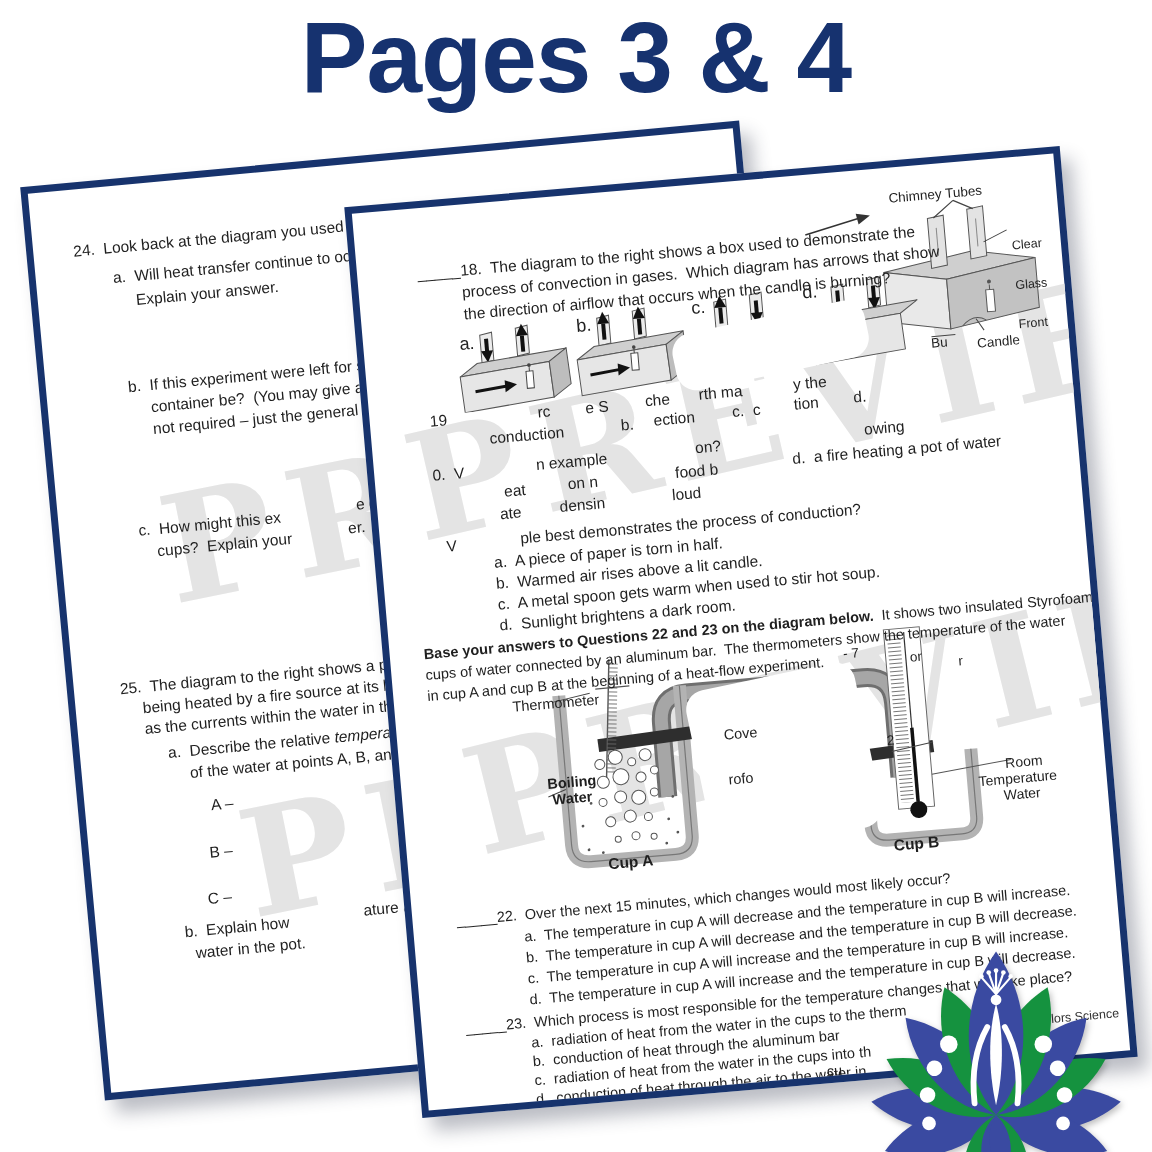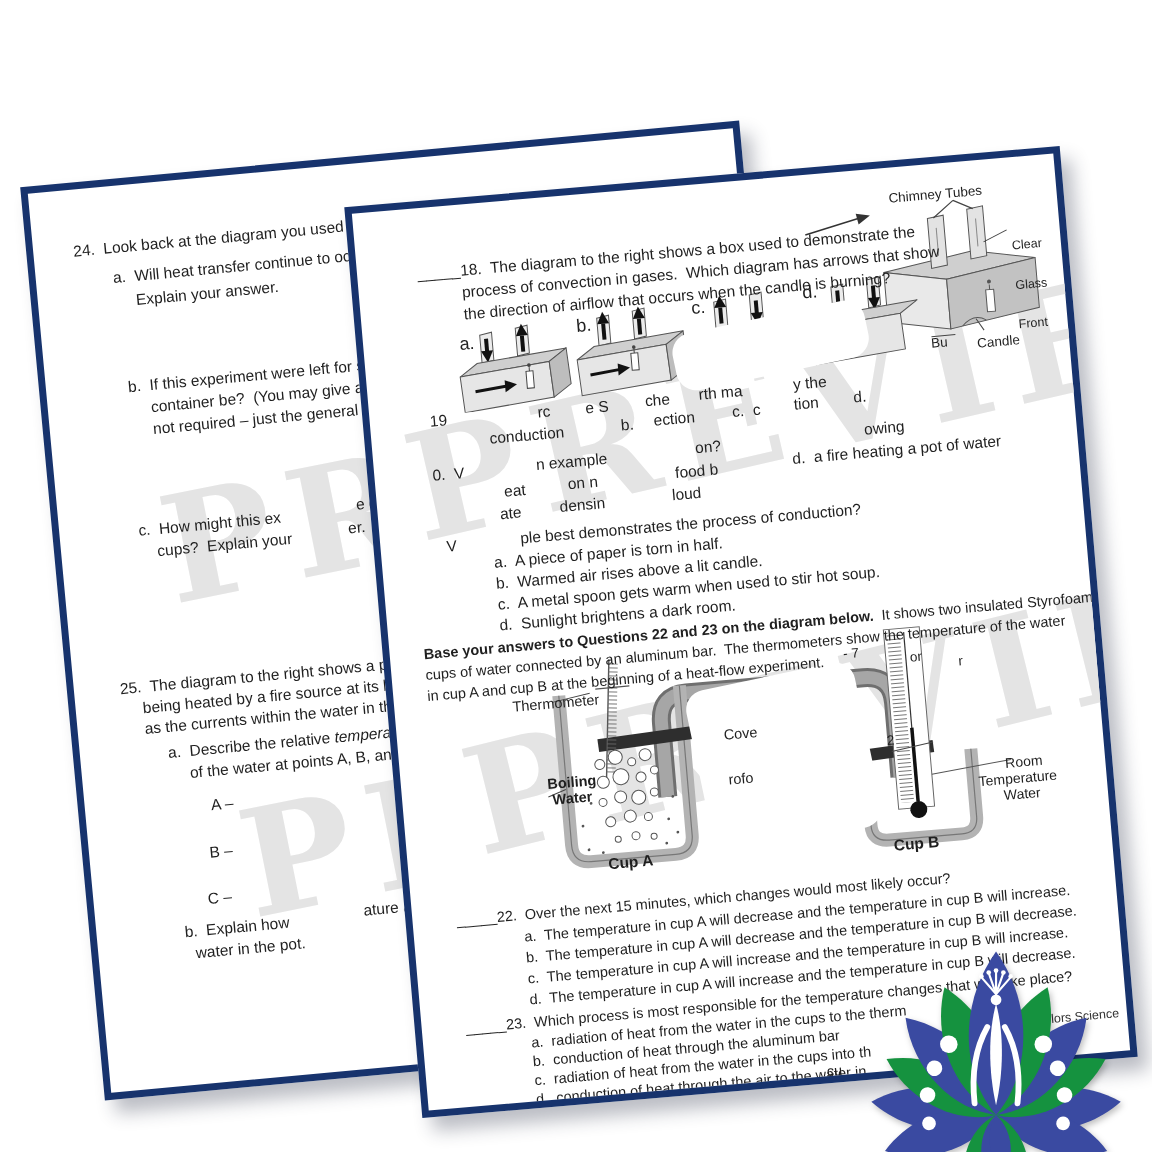--- a/index.html
+++ b/index.html
@@ -22,20 +22,21 @@
   .blob{position:absolute;background:#fff;z-index:3;border-radius:20px;}
   .dg{position:absolute;z-index:2;}
   #lotus{position:absolute;left:832px;top:912px;width:332px;height:240px;z-index:60;
          filter:drop-shadow(2px 3px 3px rgba(0,0,0,.25));}
 </style>
 </head>
 <body>
 
 <div id="canvas">
 
+  <div id="title">Pages 3 &amp; 4</div>
 
   <div class="page" id="pageL">
     <div class="inner">
       <div class="wm" style="left:100px;top:235px;transform:rotate(-6deg);">PREVIEW</div>
       <div class="wm" style="left:150px;top:555px;transform:rotate(-6deg);">PREVIEW</div>
 
       <div class="tl" style="left:40px;top:52px;">24.  Look back at the diagram you used to answer Questions 22 and 23.</div>
       <div class="tl" style="left:77px;top:82px;">a.  Will heat transfer continue to occur</div>
       <div class="tl" style="left:98px;top:106px;">Explain your answer.</div>
       <div class="tl" style="left:82px;top:192px;">b.  If this experiment were left for seve</div>

